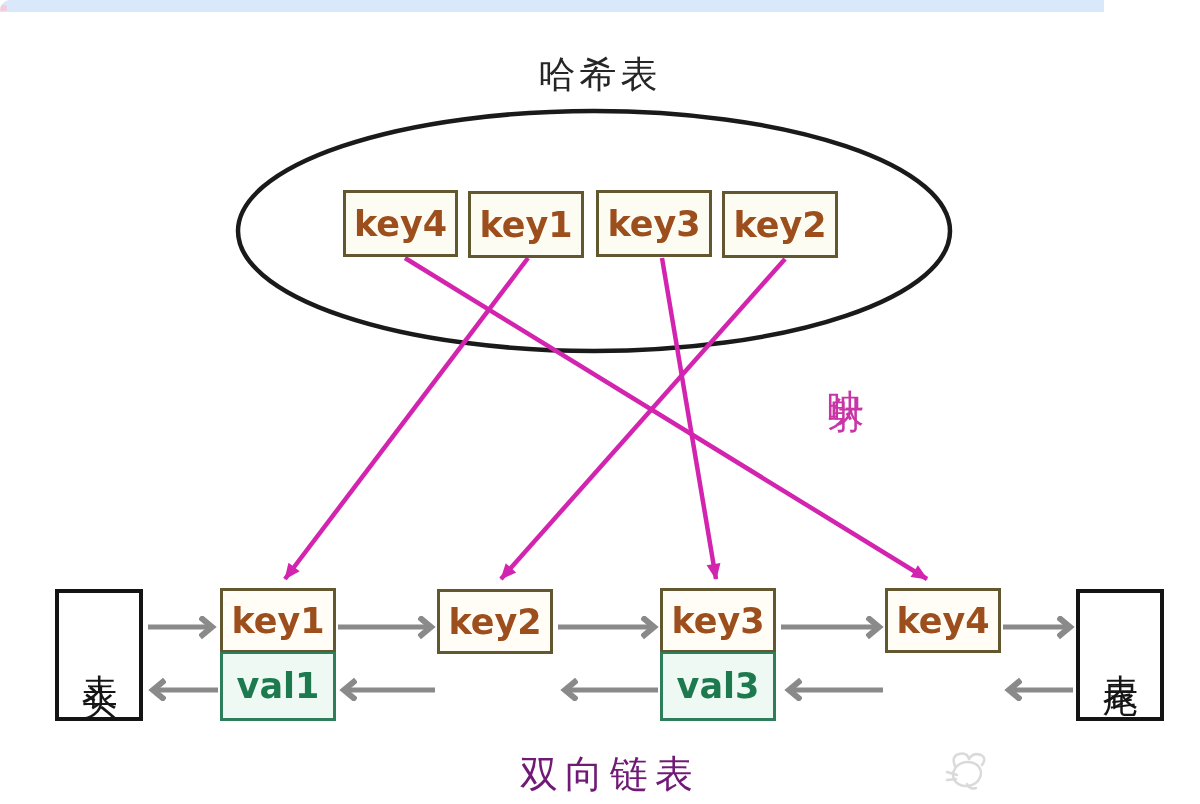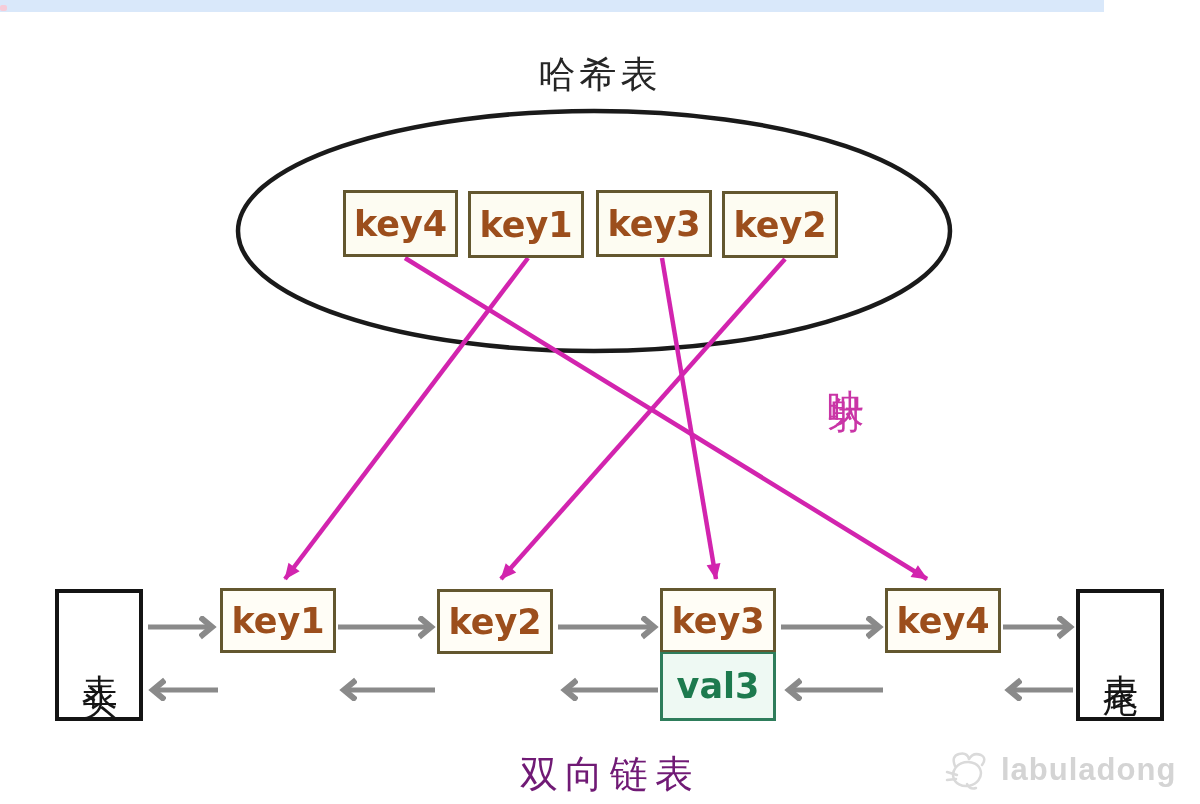--- a/index.html
+++ b/index.html
@@ -1,19 +1,20 @@
 <!DOCTYPE html>
 <html><head>
 <meta charset="utf-8">
 <style>
   html,body{margin:0;padding:0;background:#ffffff;}
   .stage{
     position:relative;width:1200px;height:804px;overflow:hidden;
     background:#ffffff;
     font-family:"Liberation Sans","DejaVu Sans",sans-serif;
+    border-radius:10px;
   }
   .abs{position:absolute;}
   .top-strip{left:0;top:0;width:1104px;height:12px;background:#d9e8fa;}
   .corner-dot{left:0;top:5px;width:7px;height:6px;background:#f6ccd8;border-radius:2px;}
 
   .diagram-svg{left:0;top:0;width:1200px;height:804px;z-index:1;}
 
   .title{
     color:#262626;font-size:37px;letter-spacing:4px;text-align:center;
     z-index:2;white-space:nowrap;
@@ -103,20 +104,21 @@
   <div class="abs hash-key" style="left:722px;top:191px;width:116px;height:67px;">key2</div>
 
   <div class="abs mapping-label">映射</div>
 
   <div class="abs end-box" style="left:55px;top:589px;">
     <span class="vtext">表头</span>
   </div>
 
   <div class="abs node" style="left:220px;top:588px;">
     <div class="cell key">key1</div>
+    <div class="cell val">val1</div>
   </div>
 
   <div class="abs node" style="left:437px;top:589px;">
     <div class="cell key">key2</div>
   </div>
 
   <div class="abs node" style="left:660px;top:588px;">
     <div class="cell key">key3</div>
     <div class="cell val">val3</div>
   </div>
@@ -134,16 +136,15 @@
   <div class="abs watermark">
     <svg width="52" height="52" viewBox="0 0 52 52">
       <g fill="none" stroke="#dadada" stroke-width="2.5" stroke-linecap="round">
         <ellipse cx="24" cy="30" rx="14" ry="12" transform="rotate(-12 24 30)"></ellipse>
         <path d="M12 22 Q8 12 16 10 Q24 8 26 15"></path>
         <path d="M26 15 Q30 8 38 11 Q44 14 39 21"></path>
         <path d="M4 28 L14 31 M4 36 L13 35"></path>
         <path d="M24 40 Q27 46 33 44"></path>
       </g>
     </svg>
-    <span class="wm-text">labuladong</span>
   </div>
 
 </div>
 
 </body></html>

